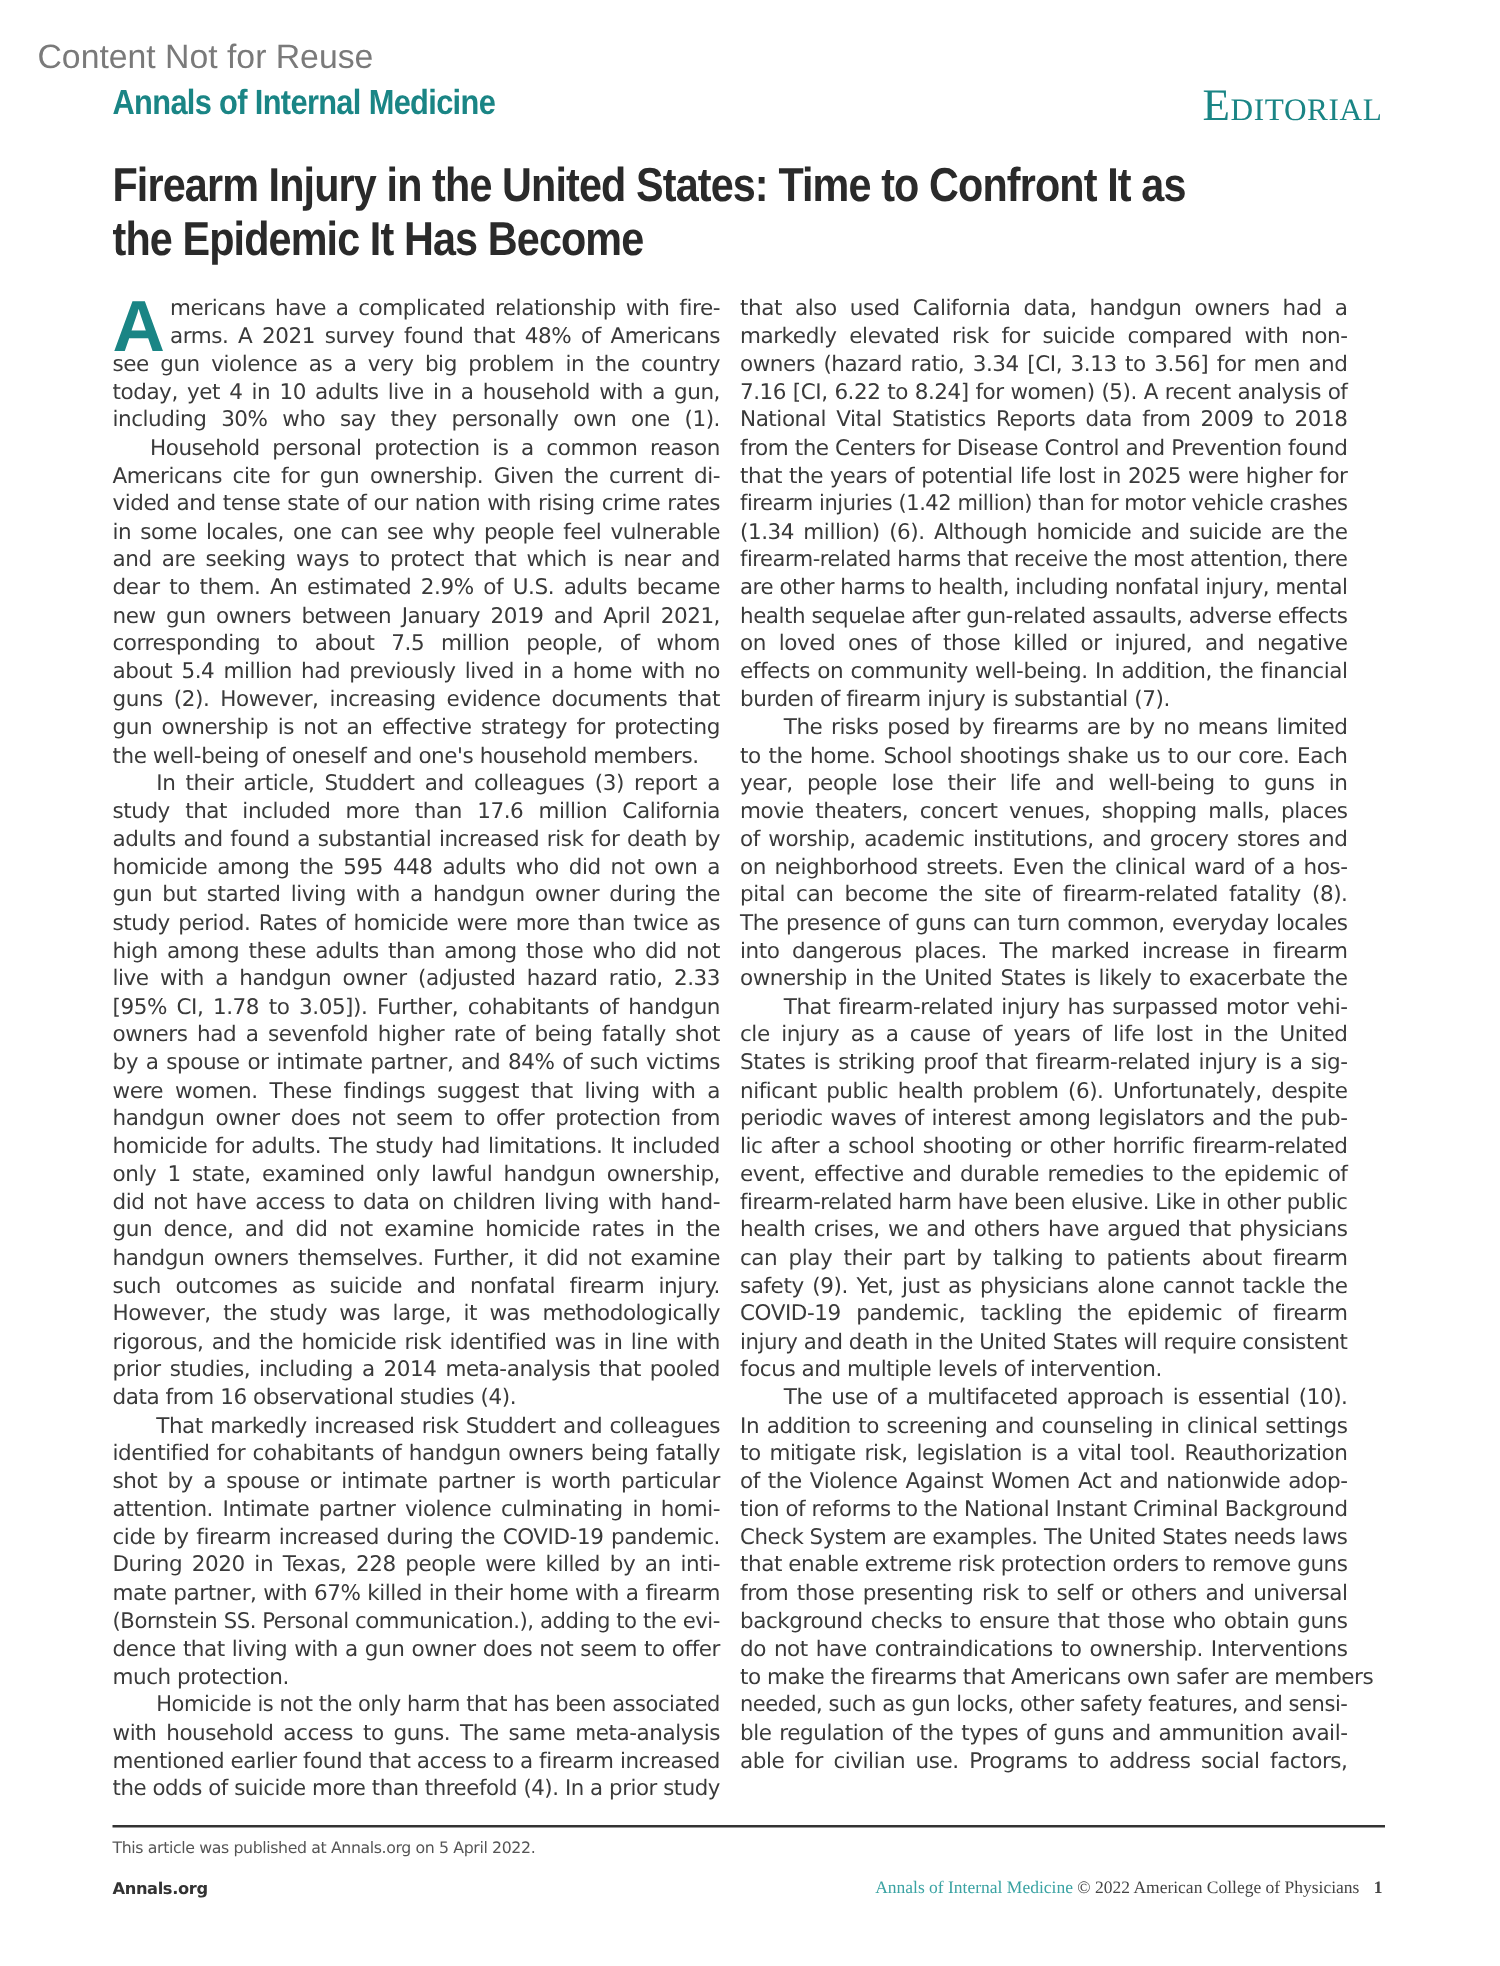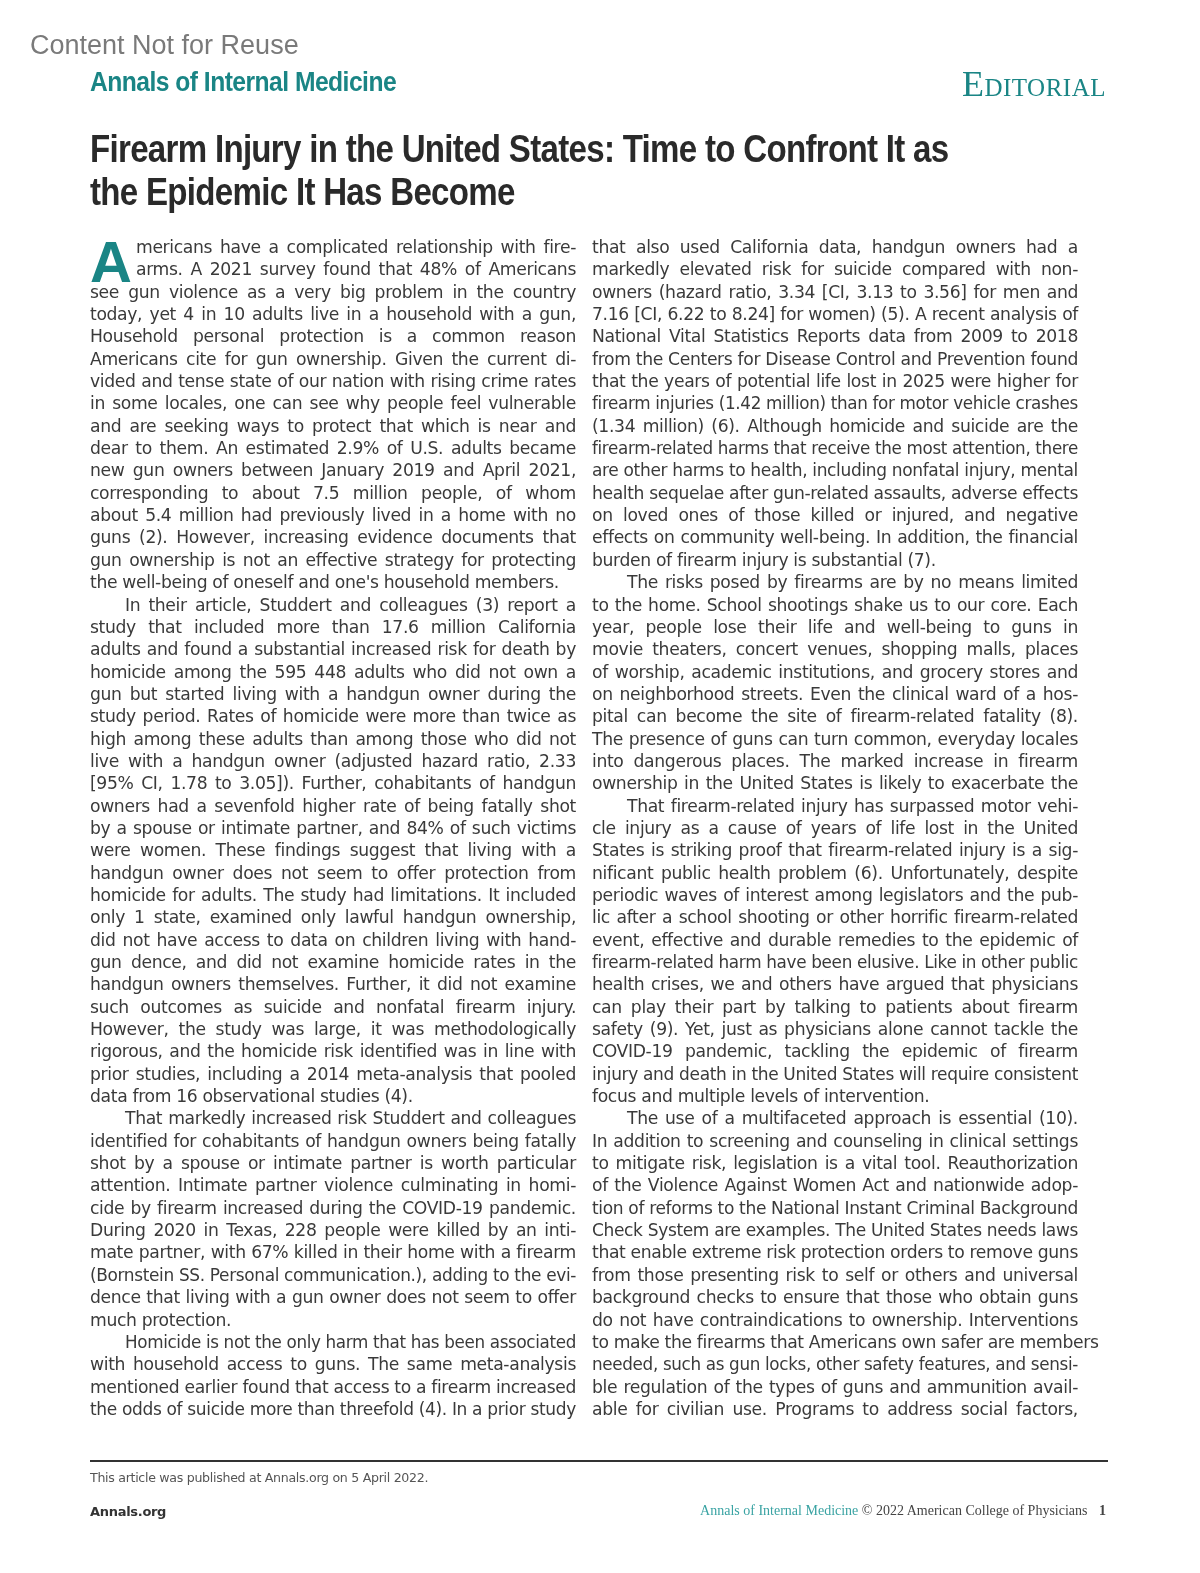--- a/index.html
+++ b/index.html
@@ -44,21 +44,22 @@
   <span>Firearm Injury in the United States: Time to Confront It as</span>
   <span>the Epidemic It Has Become</span>
 </h1>
 
 <div class="col left" id="col-left">
   <span class="dropcap" style="position: absolute; left: 0px; top: 2px;">A</span>
 <div class="line" style="margin-left: 46px; padding-left: 0px;"><span style="white-space: nowrap; word-spacing: 0px;">mericans have a complicated relationship with fire-</span></div>
     <div class="line" style="margin-left: 46px; padding-left: 0px;"><span style="white-space: nowrap; word-spacing: 0px;">arms. A 2021 survey found that 48% of Americans</span></div>
     <div class="line"><span style="white-space: nowrap; word-spacing: 4.01px;">see gun violence as a very big problem in the country</span></div>
     <div class="line"><span style="white-space: nowrap; word-spacing: 0px;">today, yet 4 in 10 adults live in a household with a gun,</span></div>
-    <div class="line"><span style="white-space: nowrap; word-spacing: 0px;">Household personal protection is a common reason</span></div>
+    <div class="line"><span style="white-space: nowrap; word-spacing: 0px;">including 30% who say they personally own one (1).</span></div>
+    <div class="line"><span style="white-space: nowrap; word-spacing: 0px; margin-left: 30px;">Household personal protection is a common reason</span></div>
     <div class="line"><span style="white-space: nowrap; word-spacing: 0px;">Americans cite for gun ownership. Given the current di-</span></div>
     <div class="line"><span style="white-space: nowrap; word-spacing: 0px;">vided and tense state of our nation with rising crime rates</span></div>
     <div class="line"><span style="white-space: nowrap; word-spacing: 0px;">in some locales, one can see why people feel vulnerable</span></div>
     <div class="line"><span style="white-space: nowrap; word-spacing: 0px;">and are seeking ways to protect that which is near and</span></div>
     <div class="line"><span style="white-space: nowrap; word-spacing: 0px;">dear to them. An estimated 2.9% of U.S. adults became</span></div>
     <div class="line"><span style="white-space: nowrap; word-spacing: 0px;">new gun owners between January 2019 and April 2021,</span></div>
     <div class="line"><span style="white-space: nowrap; word-spacing: 0px;">corresponding to about 7.5 million people, of whom</span></div>
     <div class="line"><span style="white-space: nowrap; word-spacing: 0px;">about 5.4 million had previously lived in a home with no</span></div>
     <div class="line"><span style="white-space: nowrap; word-spacing: 0px;">guns (2). However, increasing evidence documents that</span></div>
     <div class="line"><span style="white-space: nowrap; word-spacing: 0px;">gun ownership is not an effective strategy for protecting</span></div>

